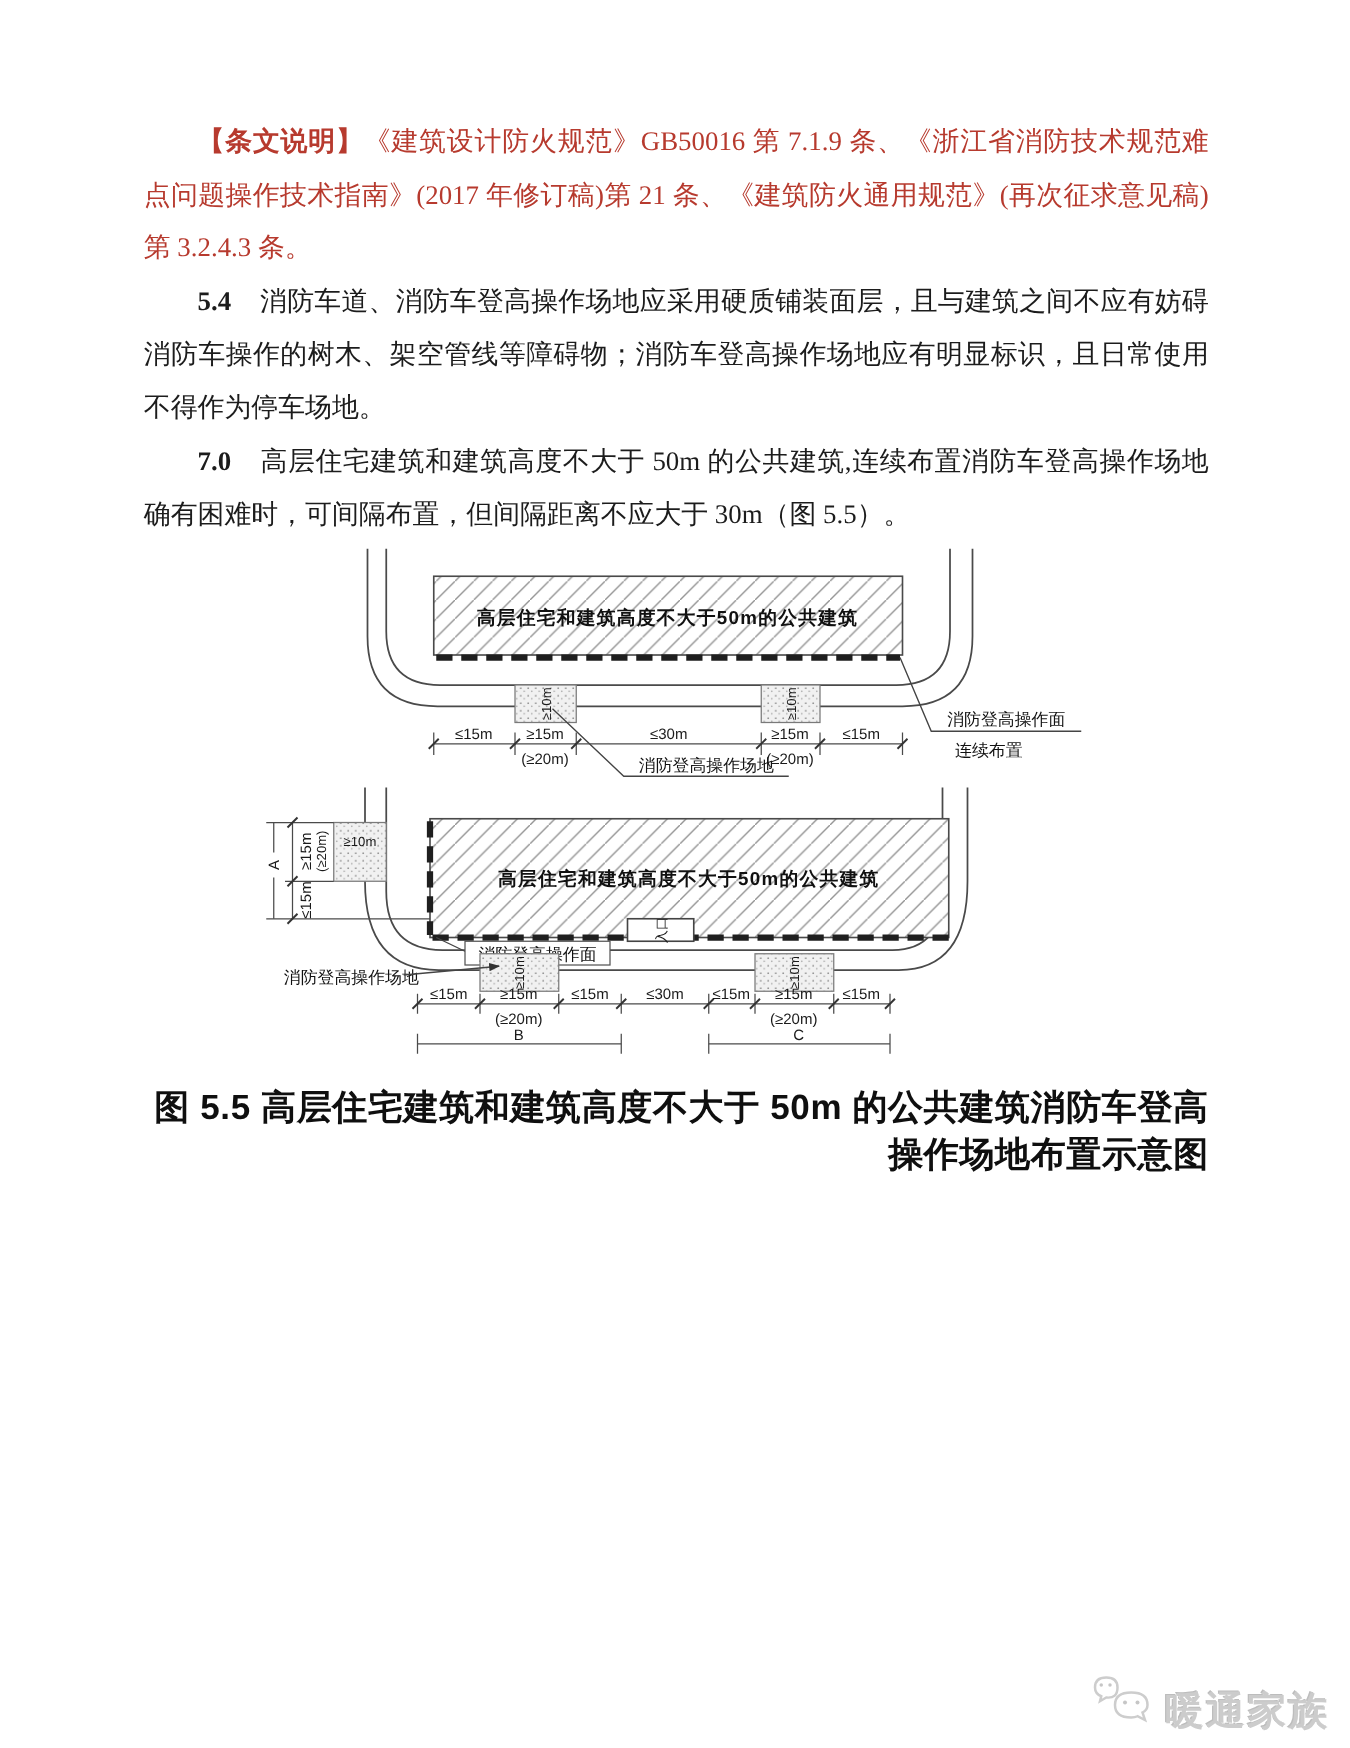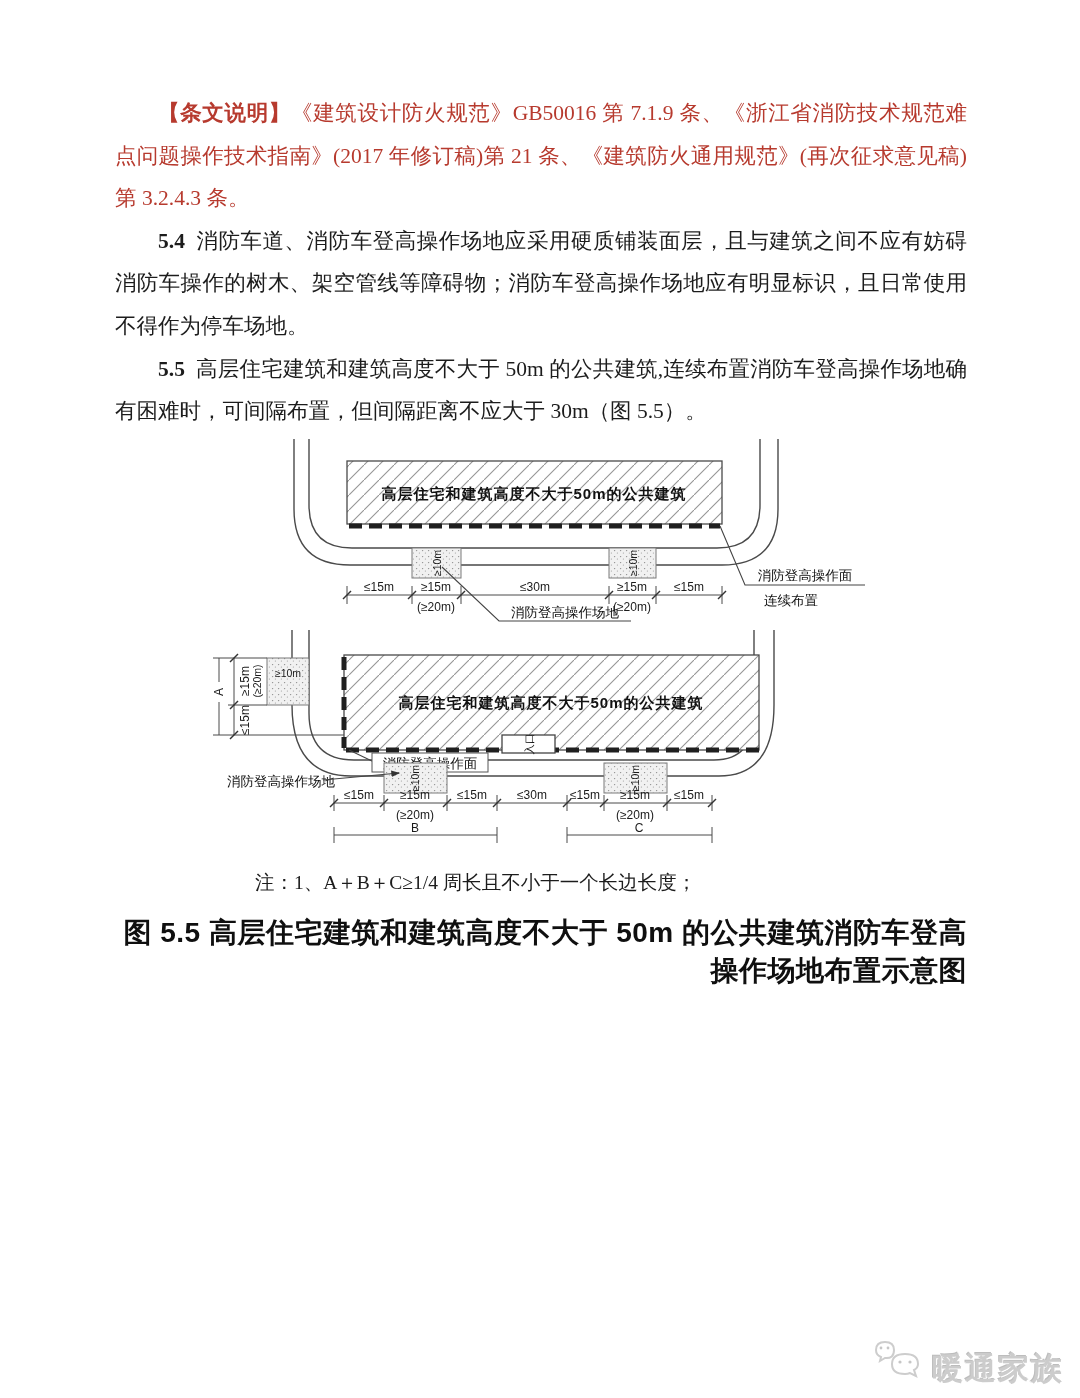--- a/index.html
+++ b/index.html
@@ -16,21 +16,21 @@
   .para{
     margin:0;
     font-size:21.5px;
     line-height:42.6px;
     text-align:justify;
     text-indent:43px;
   }
   .red{color:#b73a2e;}
   .black{color:#1c1c1c;}
   .pfx{font-weight:bold;}
-  .pfx.num{margin-right:11px;}
+  .pfx.num{margin-right:23px;}
   .figure{margin:2px 0 0 84px;}
   .figure svg{display:block;font-family:"Liberation Sans","DejaVu Sans",sans-serif;}
   .dimtxt{font-size:12px;fill:#1a1a1a;}
   .dimtxt-s{font-size:10.5px;fill:#1a1a1a;}
   .lbltxt{font-size:13.5px;fill:#111;}
   .bldtxt{font-size:15px;font-weight:bold;fill:#111;letter-spacing:1px;}
   .thin{stroke:#4a4a4a;stroke-width:1.4;fill:none;}
   .dim{stroke:#4a4a4a;stroke-width:1;fill:none;}
   .leader{stroke:#444;stroke-width:1.1;fill:none;}
   .dashface{stroke:#1f1f1f;stroke-width:5;stroke-dasharray:13 7;fill:none;}
@@ -55,21 +55,21 @@
 </head>
 <body>
 
 <div class="page">
 
   <p class="para red"><b class="pfx">【条文说明】</b><span>《建筑设计防火规范》GB50016 第 7.1.9 条、《浙江省消防技术规范难点问题操作技术指南》(2017 年修订稿)第 21 条、《建筑防火通用规范》(再次征求意见稿)第 3.2.4.3 条。</span></p>
 
   <p class="para black"><b class="pfx num">5.4</b><span>消防车道、消防车登高操作场地应采用硬质铺装面层，且与建筑之间不应有妨碍消防车操作的树木、架空管线等障碍物；消防车登高操作场地应有明显标识，且日常使用不得作为停车场地。</span></p>
 
 
-  <p class="para black"><b class="pfx num">5.5</b><span>高层住宅建筑和建筑高度不大于 50m 的公共建筑,连续布置消防车登高操作场地确有困难时，可间隔布置，但间隔距离不应大于 30m（图 5.5）。</span></p>
+  <p class="para black"><b class="pfx num">7.0</b><span>高层住宅建筑和建筑高度不大于 50m 的公共建筑,连续布置消防车登高操作场地确有困难时，可间隔布置，但间隔距离不应大于 30m（图 5.5）。</span></p>
 
 
   <div class="figure">
     <svg width="680" height="420" viewBox="0 0 680 420">
       <defs>
         <pattern id="hatch" patternUnits="userSpaceOnUse" width="15" height="15">
           <path d="M-2,17 L17,-2" stroke="#949494" stroke-width="1.1"></path>
         </pattern>
         <pattern id="dots" patternUnits="userSpaceOnUse" width="6" height="6">
           <rect width="6" height="6" fill="#f1f1f1"></rect>
@@ -251,21 +251,20 @@
               <line x1="513" y1="392" x2="513" y2="408"></line>
           </g>
           <text class="dimtxt" x="216" y="397" text-anchor="middle">B</text>
           <text class="dimtxt" x="440" y="397" text-anchor="middle">C</text>
         </g>
       </g>
     </svg>
   </div>
 
   <div class="notes">
-    <p class="note-l1"><span>注：</span><span>1、A＋B＋C≥1/4 周长且不小于一个长边长度；</span></p>
   </div>
 
   <p class="caption">图 5.5  高层住宅建筑和建筑高度不大于 50m 的公共建筑消防车登高操作场地布置示意图</p>
 
   <div class="watermark">
     <span>
       <svg width="52" height="44" viewBox="0 0 52 44">
         <g fill="none" stroke="#cdcdcd" stroke-width="2">
           <path d="M22,12 Q22,4 13,4 Q4,4 4,12 Q4,17 9,19 L8,23 L13,20 Q22,21 22,12 z"></path>
           <path d="M46,26 Q46,16 33,16 Q20,16 20,26 Q20,36 33,36 Q36,36 38,35 L44,38 L42,32 Q46,30 46,26 z"></path>

